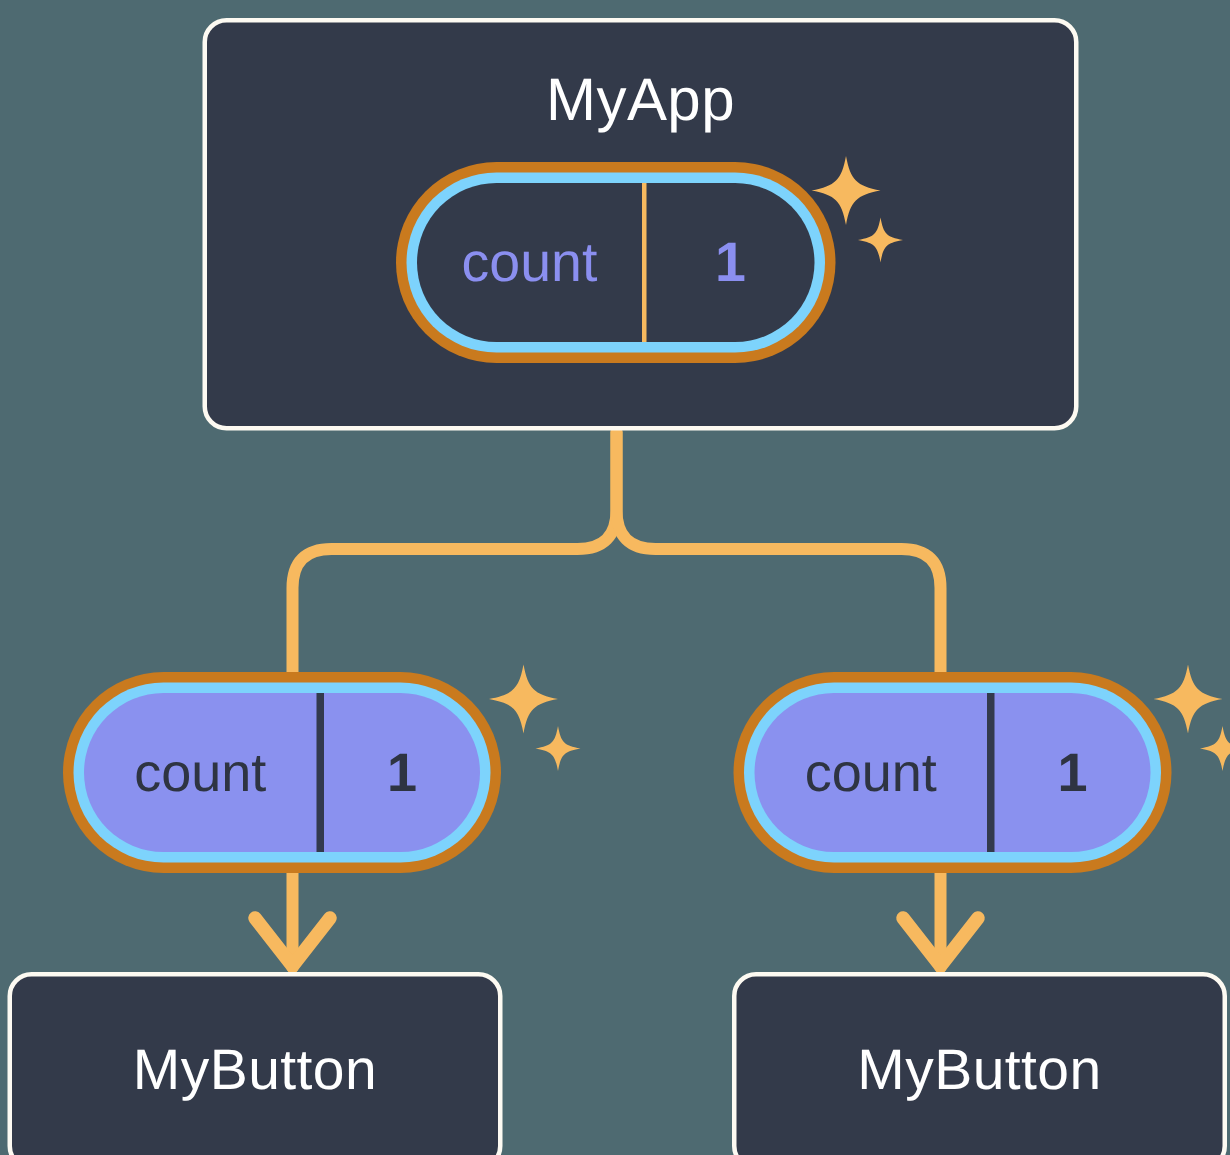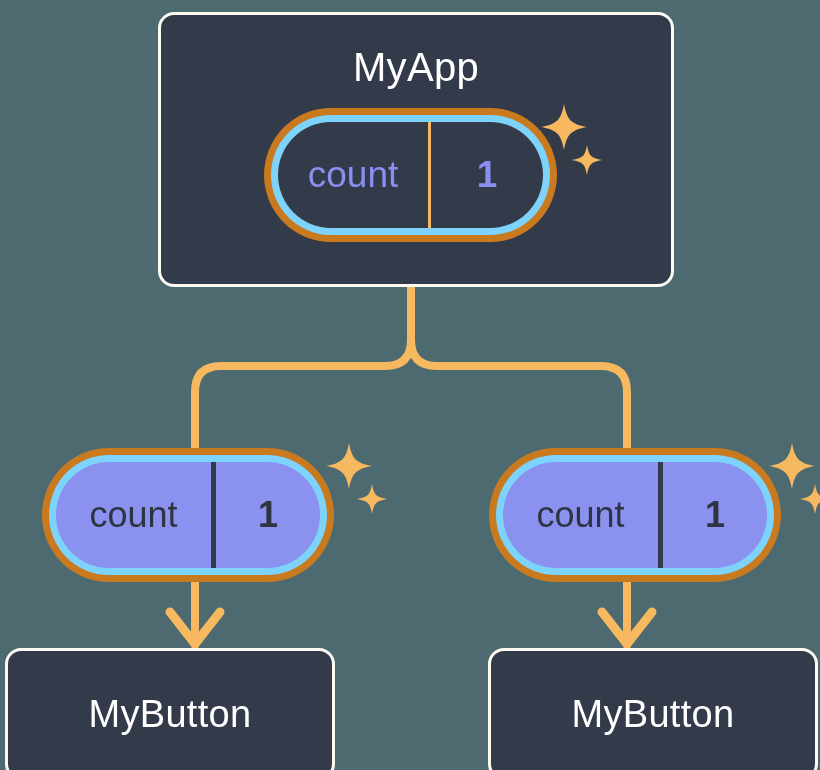--- a/index.html
+++ b/index.html
@@ -47,23 +47,23 @@
     color: #ffffff;
     font-size: 38px;
     font-weight: 400;
     letter-spacing: 0.3px;
     text-align: center;
     white-space: nowrap;
   }
 
   
   #myapp-box {
-    left: 158px;
+    left: 135px;
     top: 12px;
-    width: 516px;
+    width: 584px;
     height: 275px;
     border-radius: 16px;
   }
 
   #myapp-box .comp-title {
     margin-top: 30px;
     font-size: 40px;
   }
 
   

